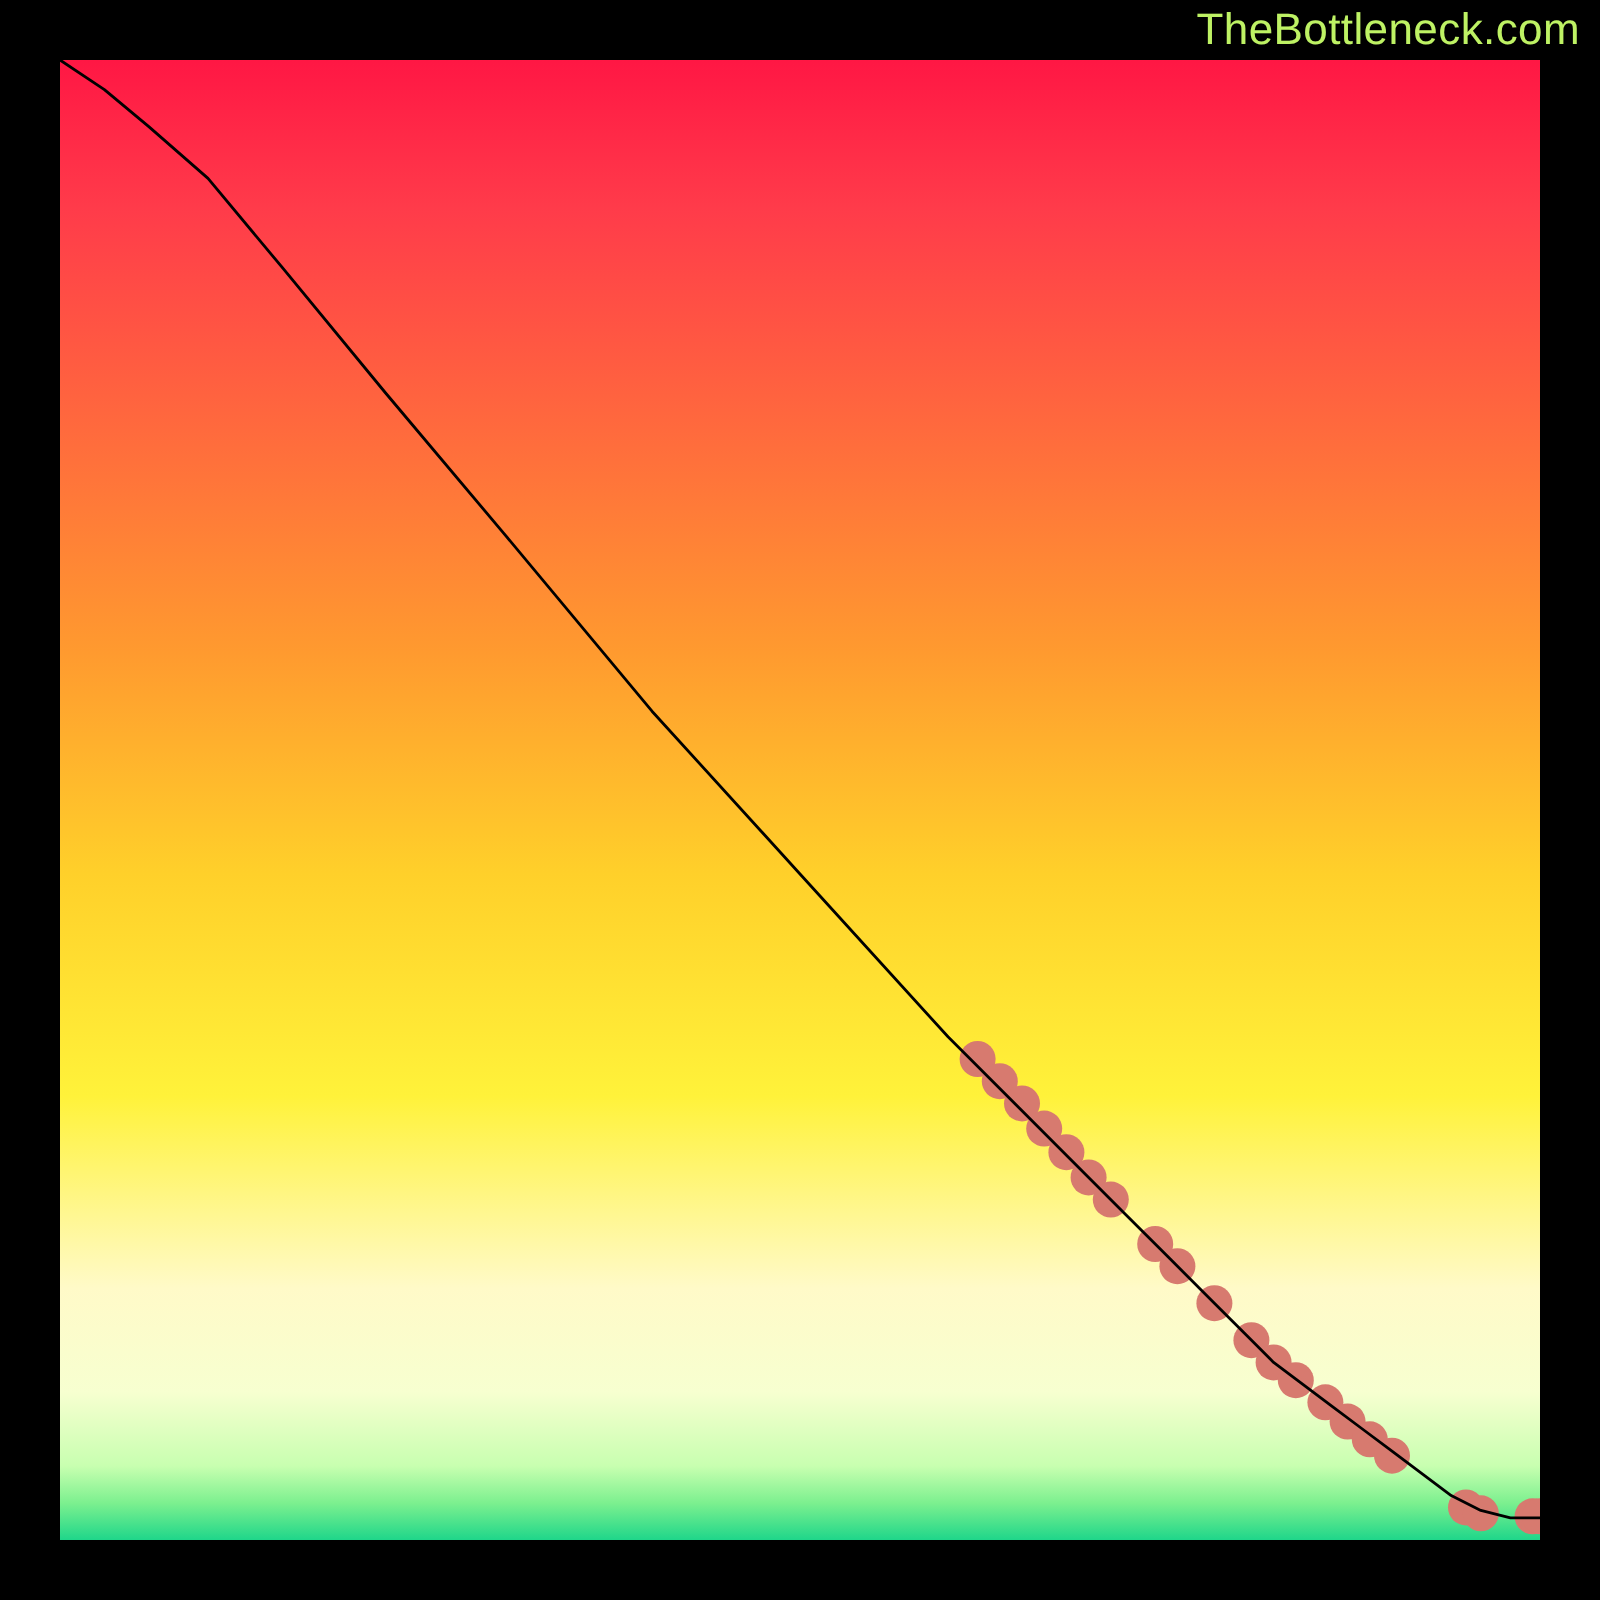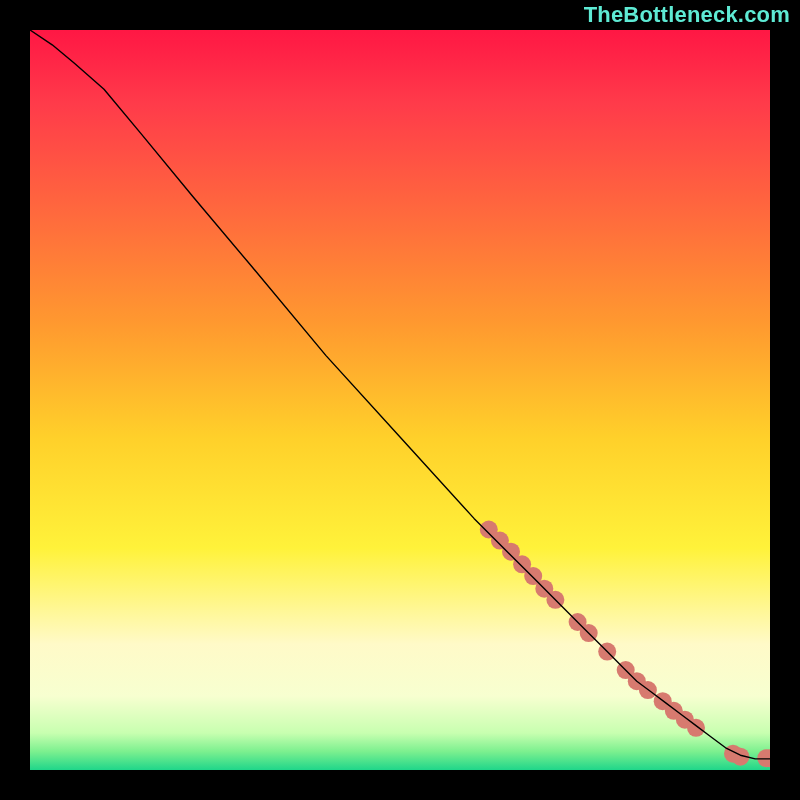--- a/index.html
+++ b/index.html
@@ -14,23 +14,23 @@
   .stage {
     position: relative;
     width: 800px;
     height: 800px;
     background: #000;
   }
   .watermark {
     position: absolute;
     top: 2px;
     right: 10px;
-    color: #5eead4;
+    color: #bef264;
     font-size: 22px;
-    font-weight: 700;
+    font-weight: 400;
     letter-spacing: 0.2px;
     user-select: none;
   }
   .plot {
     position: absolute;
     left: 30px;
     top: 30px;
     width: 740px;
     height: 740px;
   }

